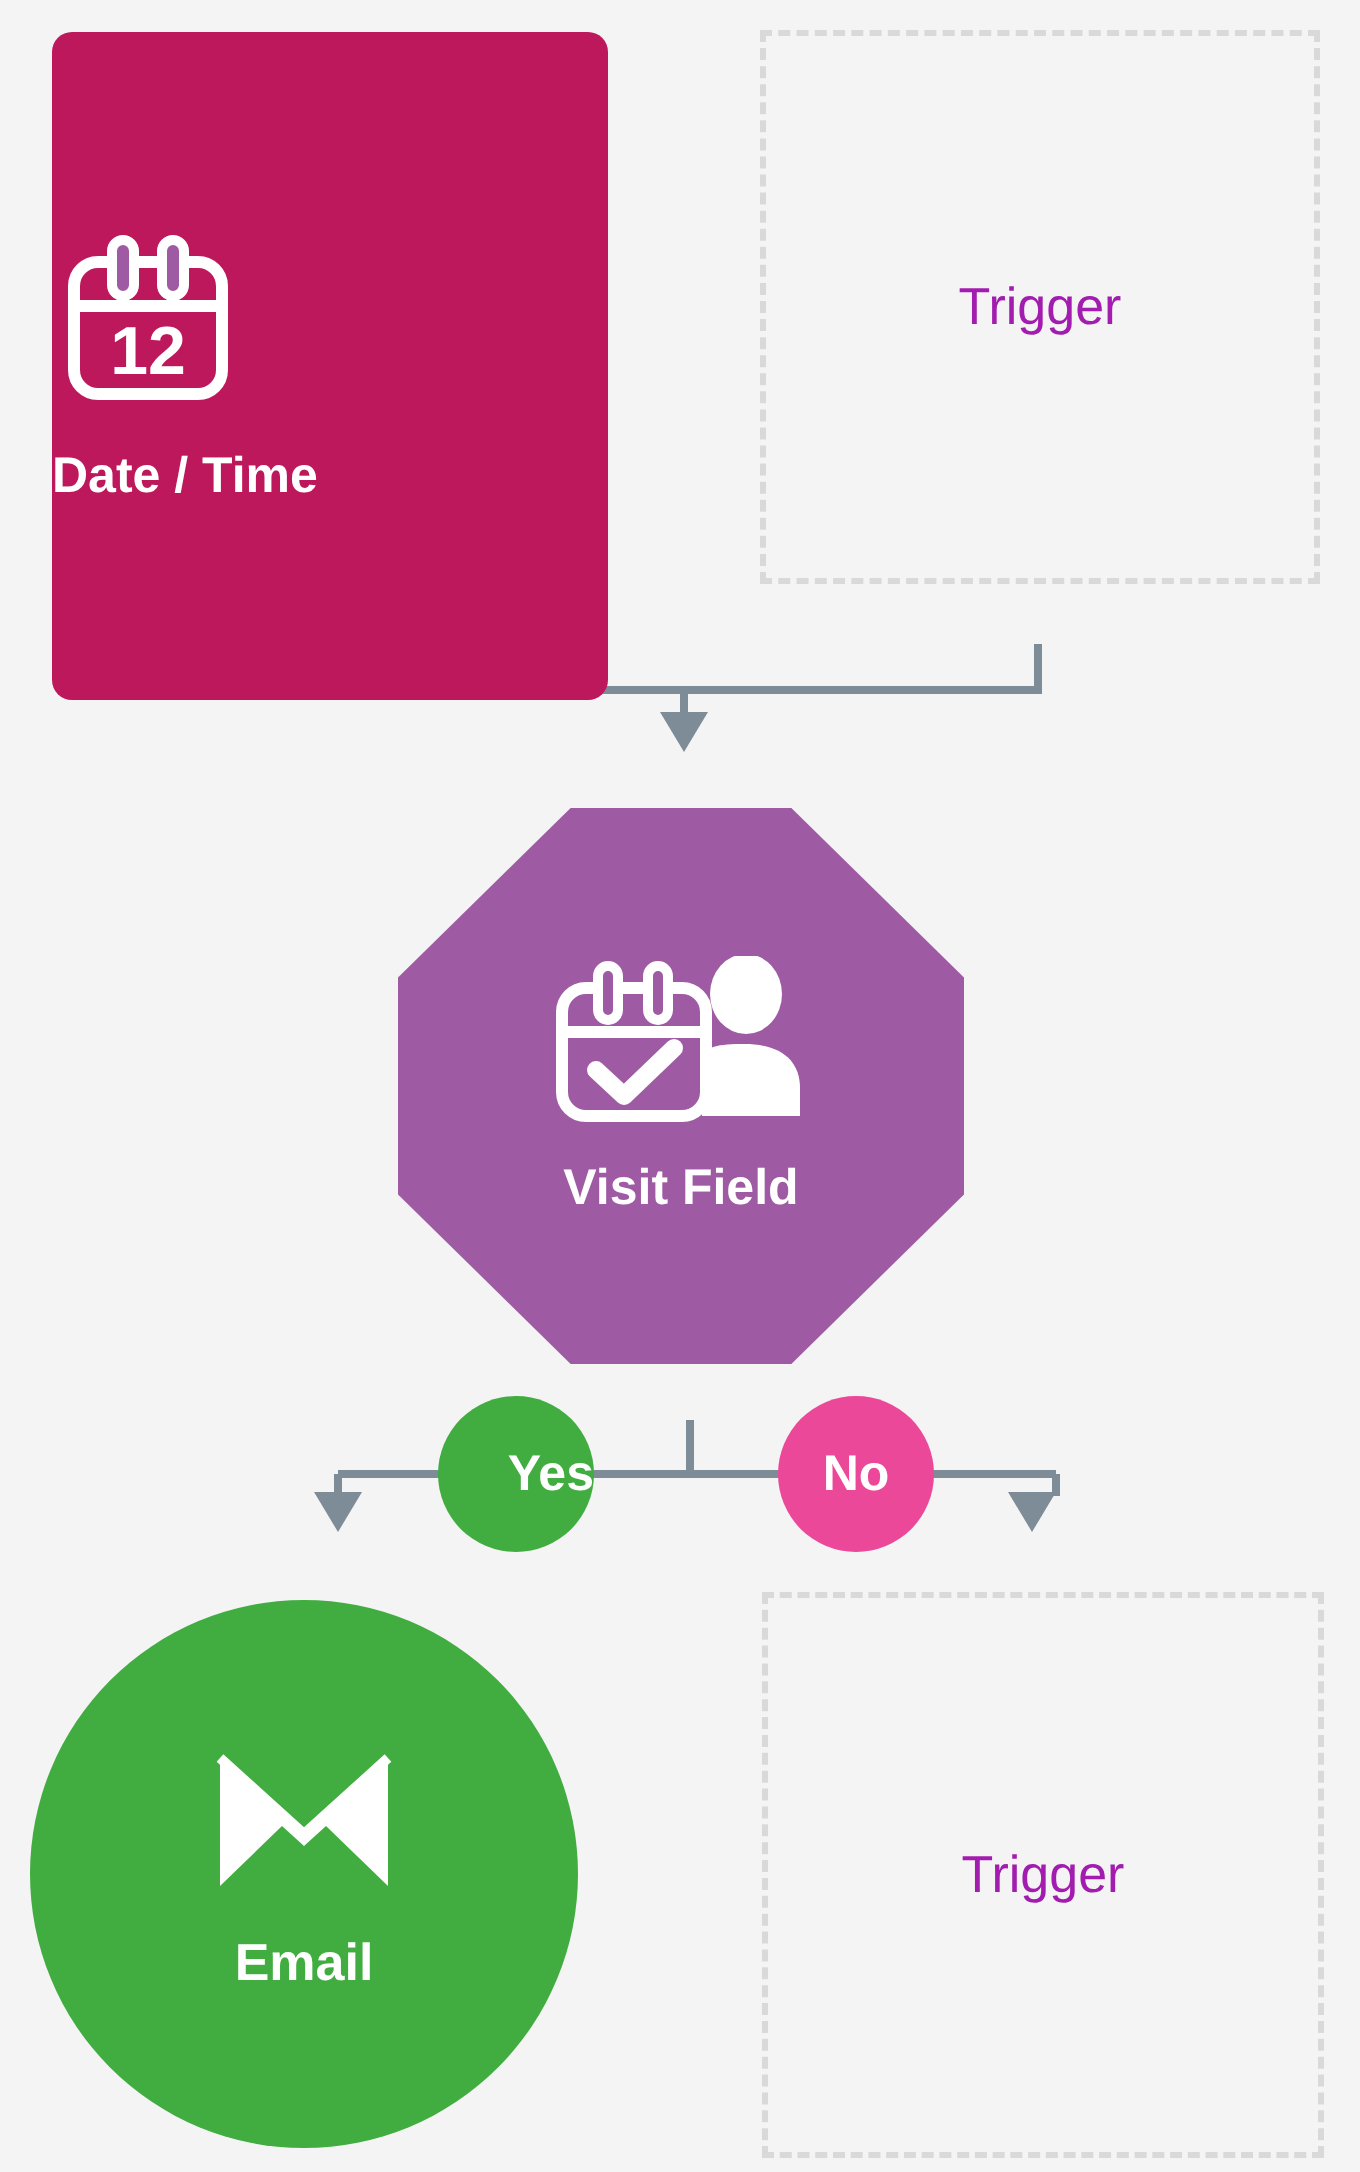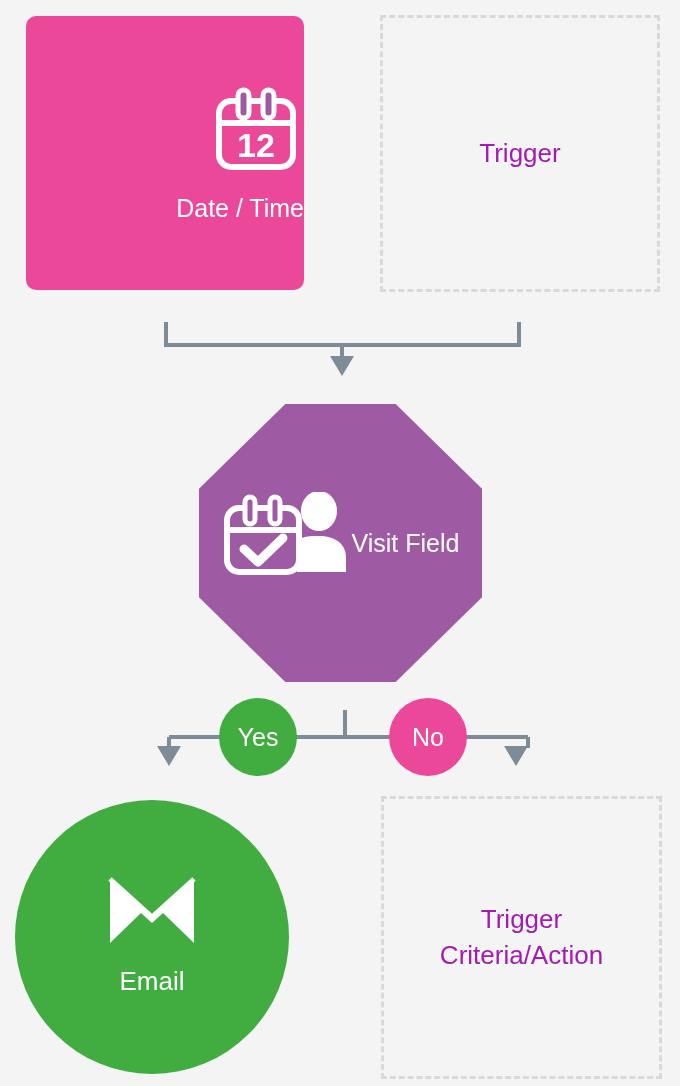--- a/index.html
+++ b/index.html
@@ -21,39 +21,39 @@
     position: absolute;
     inset: 0;
     width: 680px;
     height: 1086px;
   }
 
   
   .node-label {
     color: #ffffff;
     font-family: "Liberation Sans", sans-serif;
-    font-weight: 400;
+    font-weight: 700;
     text-align: center;
     line-height: 1.15;
     white-space: nowrap;
     user-select: none;
   }
 
   
   .trigger-card {
     position: absolute;
     left: 26px;
     top: 16px;
     width: 278px;
-    height: 274px;
-    background: #ec4899;
+    height: 334px;
+    background: #be185d;
     border-radius: 10px;
     display: flex;
     flex-direction: column;
-    align-items: flex-end;
+    align-items: flex-start;
     justify-content: center;
     cursor: pointer;
   }
   .trigger-card .icon-wrap {
     width: 96px;
     height: 96px;
     display: block;
     margin-bottom: 14px;
   }
   .trigger-card .node-label {
@@ -96,21 +96,21 @@
   .octagon {
     position: absolute;
     left: 199px;
     top: 404px;
     width: 283px;
     height: 278px;
     background: #9e5ba3;
     -webkit-clip-path: polygon(30.5% 0%, 69.5% 0%, 100% 30.5%, 100% 69.5%, 69.5% 100%, 30.5% 100%, 0% 69.5%, 0% 30.5%);
     clip-path: polygon(30.5% 0%, 69.5% 0%, 100% 30.5%, 100% 69.5%, 69.5% 100%, 30.5% 100%, 0% 69.5%, 0% 30.5%);
     display: flex;
-    flex-direction: row;
+    flex-direction: column;
     align-items: center;
     justify-content: center;
     cursor: pointer;
   }
   .octagon .icon-wrap {
     width: 130px;
     height: 92px;
     display: block;
     margin-bottom: 10px;
   }
@@ -154,20 +154,21 @@
     justify-content: center;
     cursor: pointer;
   }
   .badge .node-label {
     font-size: 25px;
   }
   #badge-yes {
     left: 219px;
     top: 698px;
     background: #41ad40;
+    justify-content: flex-end;
   }
   #badge-no {
     left: 389px;
     top: 698px;
     background: #ec4899;
   }
 
   
   #connectors {
     position: absolute;
@@ -261,17 +262,16 @@
 
         <path d="M2,2 L44,40 L86,2" fill="none" stroke="#ffffff" stroke-width="5" stroke-linejoin="round"></path>
       </svg>
     </span>
     <span class="node-label">Email</span>
   </div>
 
   <div class="dashed-box" id="dashed-criteria">
     <span class="dashed-text">
       <span>Trigger</span><br>
-      <span>Criteria/Action</span>
     </span>
   </div>
 
 </div>
 
 </body></html>

